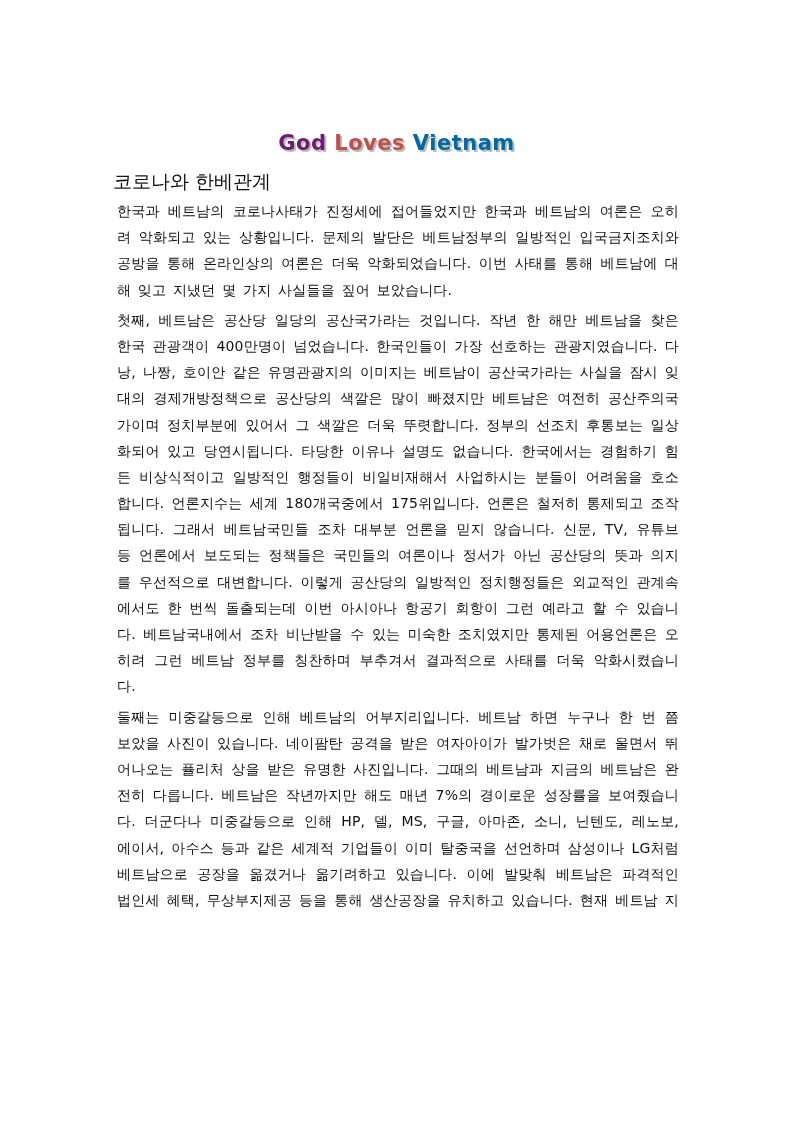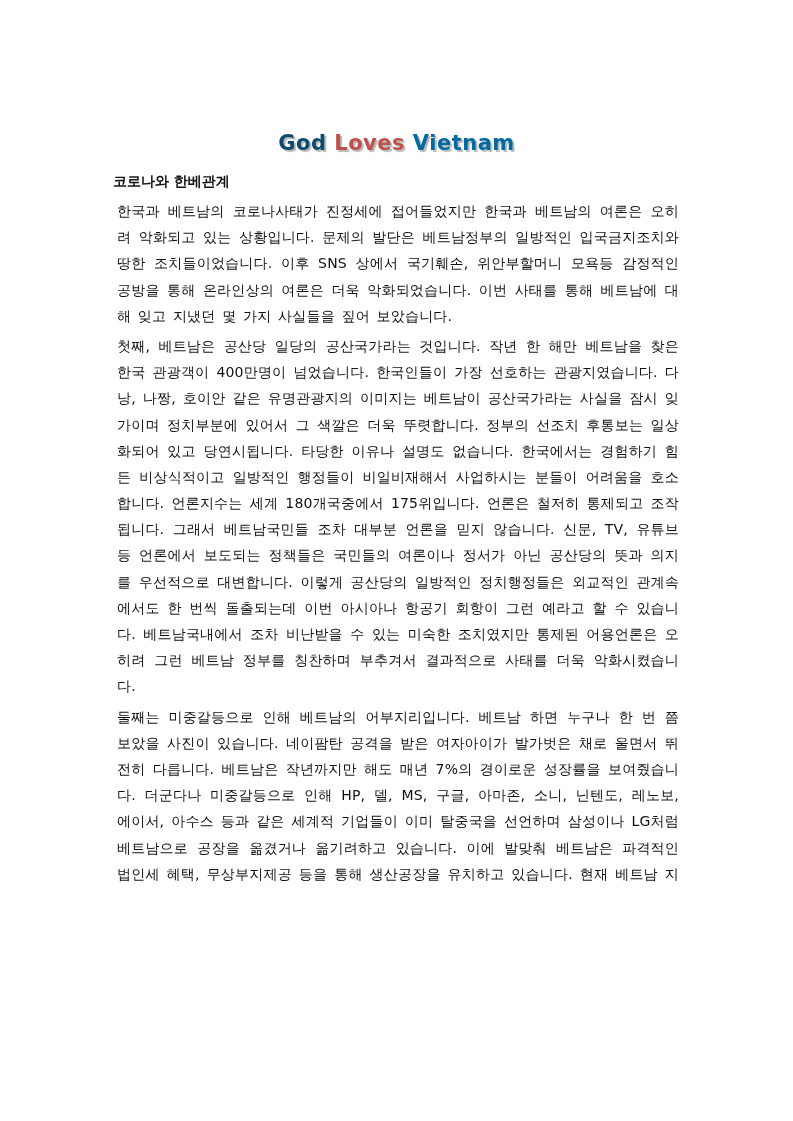--- a/index.html
+++ b/index.html
@@ -18,32 +18,32 @@
       left: 0;
       width: 793px;
       text-align: center;
       font-family: "DejaVu Sans", "Liberation Sans", sans-serif;
       font-weight: bold;
       font-size: 21px;
       letter-spacing: 0.5px;
       line-height: 30px;
     }
     .title span { text-shadow: 2px 2px 1px #b9b9b9; }
-    .t-god { color: #0c4a6e; text-align: right; }
+    .t-god { color: #701a75; text-align: right; }
     .t-loves { color: #c0504d; }
     .t-vietnam { color: #0369a1; }
     .content {
       position: absolute;
       left: 113px;
       top: 170px;
       width: 570px;
     }
     .heading {
-      font-weight: bold;
-      font-size: 14px;
+      font-weight: normal;
+      font-size: 19px;
       line-height: 22px;
       margin: 0;
       height: 24px;
     }
     .para {
       font-size: 14px;
       line-height: 26.2px;
       margin: 4px;
       text-align: justify;
       text-align-last: left;
@@ -69,45 +69,46 @@
     <span class="t-loves">Loves</span>
     <span class="t-vietnam">Vietnam</span>
   </div>
 
   <div class="content">
     <h2 class="heading">코로나와 한베관계</h2>
 
     <div class="para">
       <span class="line">한국과 베트남의 코로나사태가 진정세에 접어들었지만 한국과 베트남의 여론은 오히</span>
       <span class="line">려 악화되고 있는 상황입니다. 문제의 발단은 베트남정부의 일방적인 입국금지조치와</span>
-      <span class="line">땅한 조치들이었습니다. 이후 SNS 상에서 국기훼손, 위안부할머니 모욕등 감정적인</span>
       <span class="line">공방을 통해 온라인상의 여론은 더욱 악화되었습니다. 이번 사태를 통해 베트남에 대</span>
       <span class="line last">해 잊고 지냈던 몇 가지 사실들을 짚어 보았습니다.</span>
     </div>
 
     <div class="para">
       <span class="line"> 첫째, 베트남은 공산당 일당의 공산국가라는 것입니다. 작년 한 해만 베트남을 찾은</span>
       <span class="line">한국 관광객이 400만명이 넘었습니다. 한국인들이 가장 선호하는 관광지였습니다. 다</span>
       <span class="line">낭, 나짱, 호이안 같은 유명관광지의 이미지는 베트남이 공산국가라는 사실을 잠시 잊</span>
+      <span class="line">대의 경제개방정책으로 공산당의 색깔은 많이 빠졌지만 베트남은 여전히 공산주의국</span>
       <span class="line">가이며 정치부분에 있어서 그 색깔은 더욱 뚜렷합니다. 정부의 선조치 후통보는 일상</span>
       <span class="line">화되어 있고 당연시됩니다. 타당한 이유나 설명도 없습니다. 한국에서는 경험하기 힘</span>
       <span class="line">든 비상식적이고 일방적인 행정들이 비일비재해서 사업하시는 분들이 어려움을 호소</span>
       <span class="line">합니다. 언론지수는 세계 180개국중에서 175위입니다. 언론은 철저히 통제되고 조작</span>
       <span class="line">됩니다. 그래서 베트남국민들 조차 대부분 언론을 믿지 않습니다. 신문, TV, 유튜브</span>
       <span class="line">등 언론에서 보도되는 정책들은 국민들의 여론이나 정서가 아닌 공산당의 뜻과 의지</span>
       <span class="line">를 우선적으로 대변합니다. 이렇게 공산당의 일방적인 정치행정들은 외교적인 관계속</span>
       <span class="line">에서도 한 번씩 돌출되는데 이번 아시아나 항공기 회항이 그런 예라고 할 수 있습니</span>
       <span class="line">다. 베트남국내에서 조차 비난받을 수 있는 미숙한 조치였지만 통제된 어용언론은 오</span>
       <span class="line">히려 그런 베트남 정부를 칭찬하며 부추겨서 결과적으로 사태를 더욱 악화시켰습니</span>
       <span class="line last">다.</span>
     </div>
 
     <div class="para">
       <span class="line"> 둘째는 미중갈등으로 인해 베트남의 어부지리입니다. 베트남 하면 누구나 한 번 쯤</span>
       <span class="line">보았을 사진이 있습니다. 네이팜탄 공격을 받은 여자아이가 발가벗은 채로 울면서 뛰</span>
+      <span class="line">어나오는 퓰리처 상을 받은 유명한 사진입니다. 그때의 베트남과 지금의 베트남은 완</span>
       <span class="line">전히 다릅니다. 베트남은 작년까지만 해도 매년 7%의 경이로운 성장률을 보여줬습니</span>
       <span class="line">다. 더군다나 미중갈등으로 인해 HP, 델, MS, 구글, 아마존, 소니, 닌텐도, 레노보,</span>
       <span class="line">에이서, 아수스 등과 같은 세계적 기업들이 이미 탈중국을 선언하며 삼성이나 LG처럼</span>
       <span class="line">베트남으로 공장을 옮겼거나 옮기려하고 있습니다. 이에 발맞춰 베트남은 파격적인</span>
       <span class="line">법인세 혜택, 무상부지제공 등을 통해 생산공장을 유치하고 있습니다. 현재 베트남 지</span>
     </div>
   </div>
 
 </div>
 

